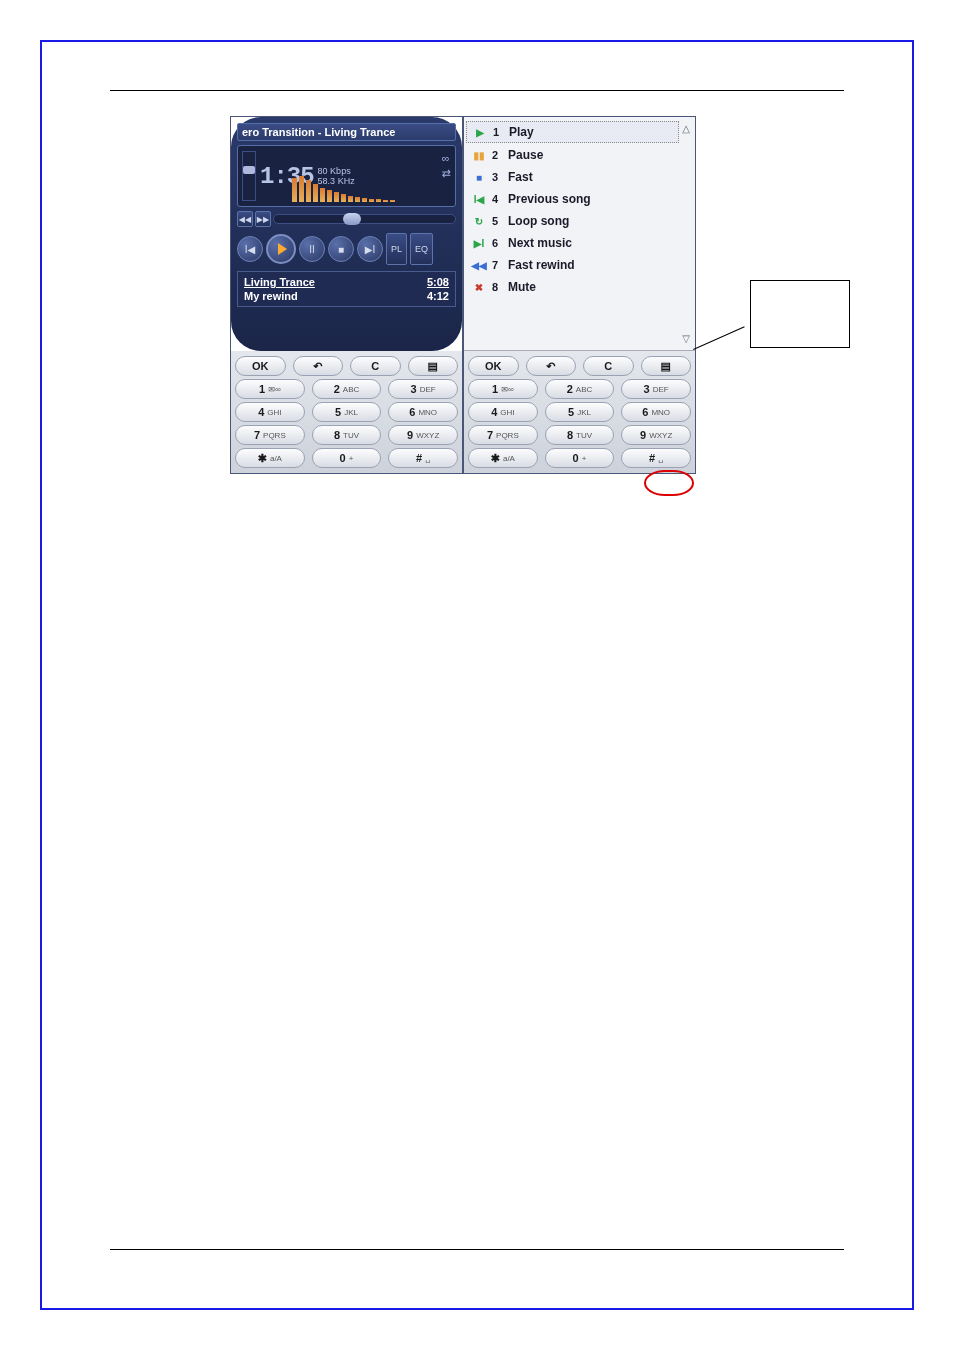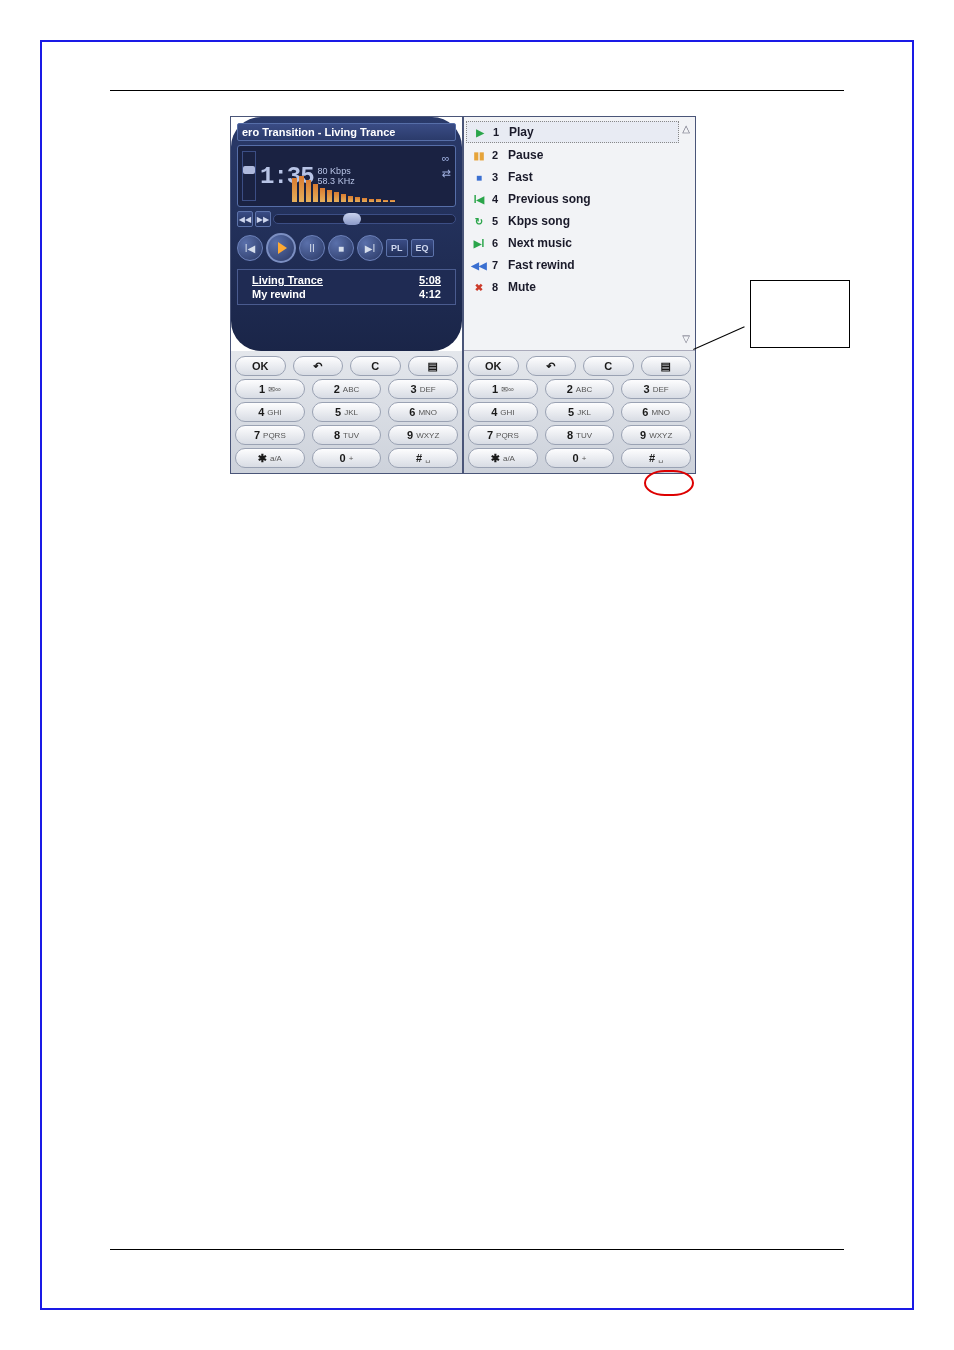--- a/index.html
+++ b/index.html
@@ -194,36 +194,36 @@
     border: 2px solid #7c8fc2;
   }
   .play-tri {
     width: 0; height: 0;
     border-left: 9px solid #ffaa33;
     border-top: 6px solid transparent;
     border-bottom: 6px solid transparent;
     margin-left: 2px;
   }
   .pill-btn {
-    height: 18px;
+    height: 32px;
     padding: 0 4px;
     background: linear-gradient(#3a4c85,#22305a);
     border: 1px solid #5d73ab;
     border-radius: 2px;
     color: #cfd7ee;
     font-size: 9px;
-    font-weight: bold;
+    font-weight: normal;
     display: flex;
     align-items: center;
   }
   .playlist-area {
     background: #1f2b53;
     border: 1px solid #4a5b8f;
     flex: 1;
-    padding: 3px 14px;
+    padding: 3px 6px;
     font-size: 11px;
     font-weight: bold;
     color: #fff;
     text-align: center;
   }
   .playlist-row {
     display: flex;
     justify-content: space-between;
     padding: 1px 0;
   }
@@ -516,21 +516,21 @@
           <span>Fast</span>
         </div>
         <div class="menu-item">
           <span class="mi-icon" style="color:#2aa54a">I◀</span>
           <span class="mi-num">4</span>
           <span>Previous song</span>
         </div>
         <div class="menu-item">
           <span class="mi-icon" style="color:#2aa54a">↻</span>
           <span class="mi-num">5</span>
-          <span>Kbps song</span>
+          <span>Loop song</span>
         </div>
         <div class="menu-item">
           <span class="mi-icon" style="color:#2aa54a">▶I</span>
           <span class="mi-num">6</span>
           <span>Next music</span>
         </div>
         <div class="menu-item">
           <span class="mi-icon" style="color:#3a6fd1">◀◀</span>
           <span class="mi-num">7</span>
           <span>Fast rewind</span>

